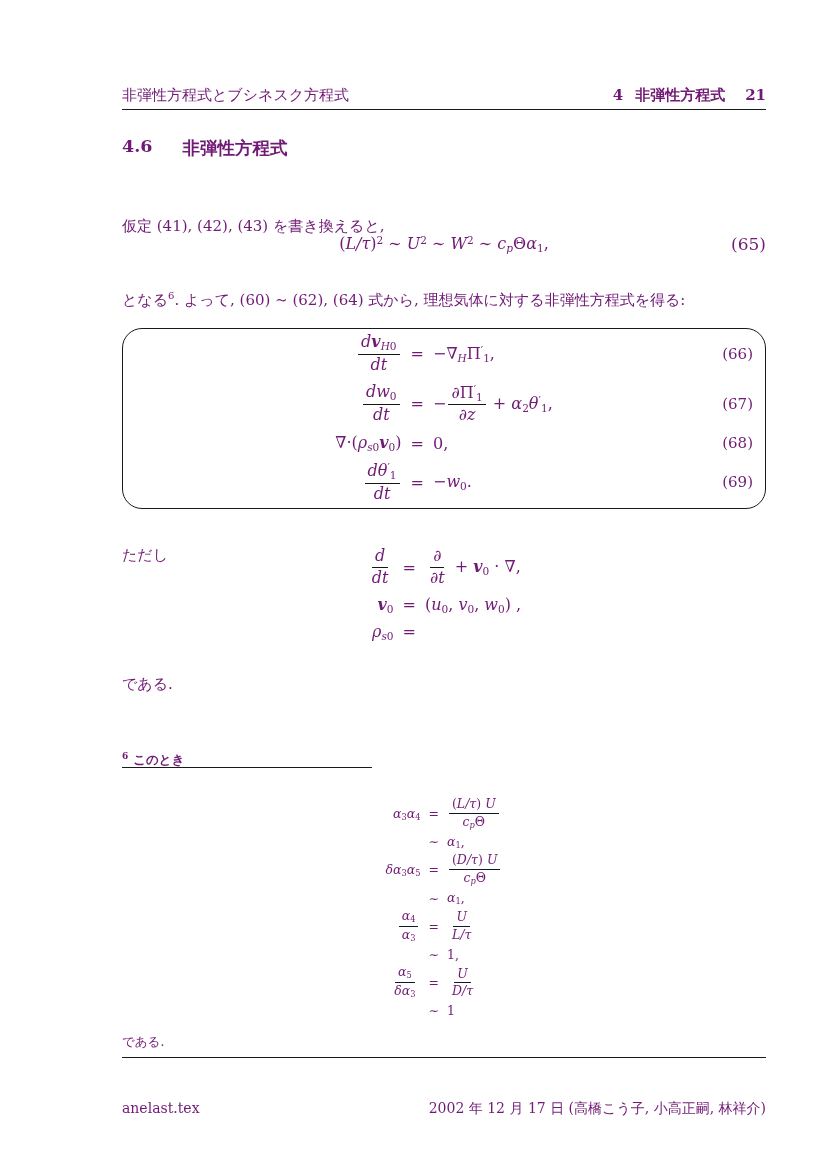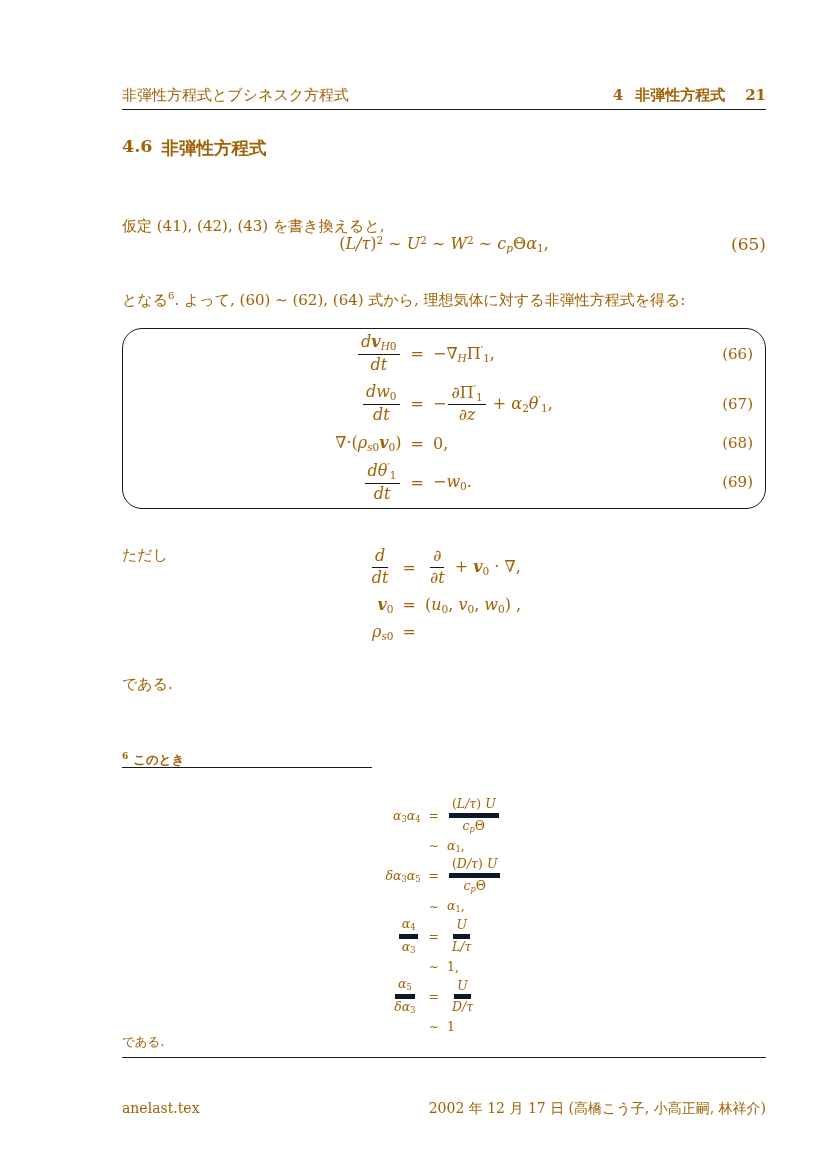--- a/index.html
+++ b/index.html
@@ -1,32 +1,32 @@
 <!DOCTYPE html>
 <html lang="ja"><head>
 <meta charset="utf-8">
 <style>
   html,body{margin:0;padding:0;background:#e8e8e8;}
   .page{
     position:relative;width:826px;height:1169px;background:#ffffff;
-    color:#a16207;font-family:"DejaVu Serif",serif;margin:0 auto;overflow:hidden;
+    color:#701a75;font-family:"DejaVu Serif",serif;margin:0 auto;overflow:hidden;
   }
   .abs{position:absolute;left:122px;width:644px;}
 
   
   .hdr{top:86px;display:flex;justify-content:space-between;align-items:baseline;font-size:15px;white-space:nowrap;}
   .hdr-right{font-weight:bold;display:flex;align-items:baseline;}
   .hdr-secno{margin-right:12px;}
   .hdr-page{margin-left:20px;}
   .rule{border-top:1px solid #1a1a1a;height:0;}
   .hdr-rule{top:109px;}
 
   
   .section{top:136px;font-size:17.5px;font-weight:bold;display:flex;white-space:nowrap;}
-  .section .no{margin-right:9px;}
+  .section .no{margin-right:30px;}
 
   
   .para{font-size:15px;line-height:1.45;white-space:nowrap;}
   .p1{top:201px;}
   .p2{top:275px;}
   .tadashi{top:517px;margin-top:28px;}
   .dearu{top:659px;}
   sup.fnref{font-size:10px;vertical-align:super;line-height:0;}
 
   
@@ -58,21 +58,21 @@
 
   
   .defs{top:547px;row-gap:7px;}
 
   
   .fn-rule{top:767px;width:250px;}
   .fn-line{top:738px;font-size:12.5px;white-space:nowrap;font-weight:bold;}
   .fn-line sup{font-size:9px;vertical-align:super;margin-right:5px;}
   .fngrid{top:797px;font-size:12.5px;row-gap:3px;}
   .fngrid .em{padding:0 8px;}
-  .fngrid .frac .num{border-bottom:5px solid #0f172a;}
+  .fngrid .frac .num{border-bottom:1px solid #0f172a;}
   .fn-dearu{top:1021px;font-size:12.5px;}
 
   
   .ftr-rule{top:1057px;}
   .ftr{top:1064px;display:flex;justify-content:space-between;font-size:14px;white-space:nowrap;margin-top:36px;}
 </style>
 </head>
 <body>
 
 <div class="page">

